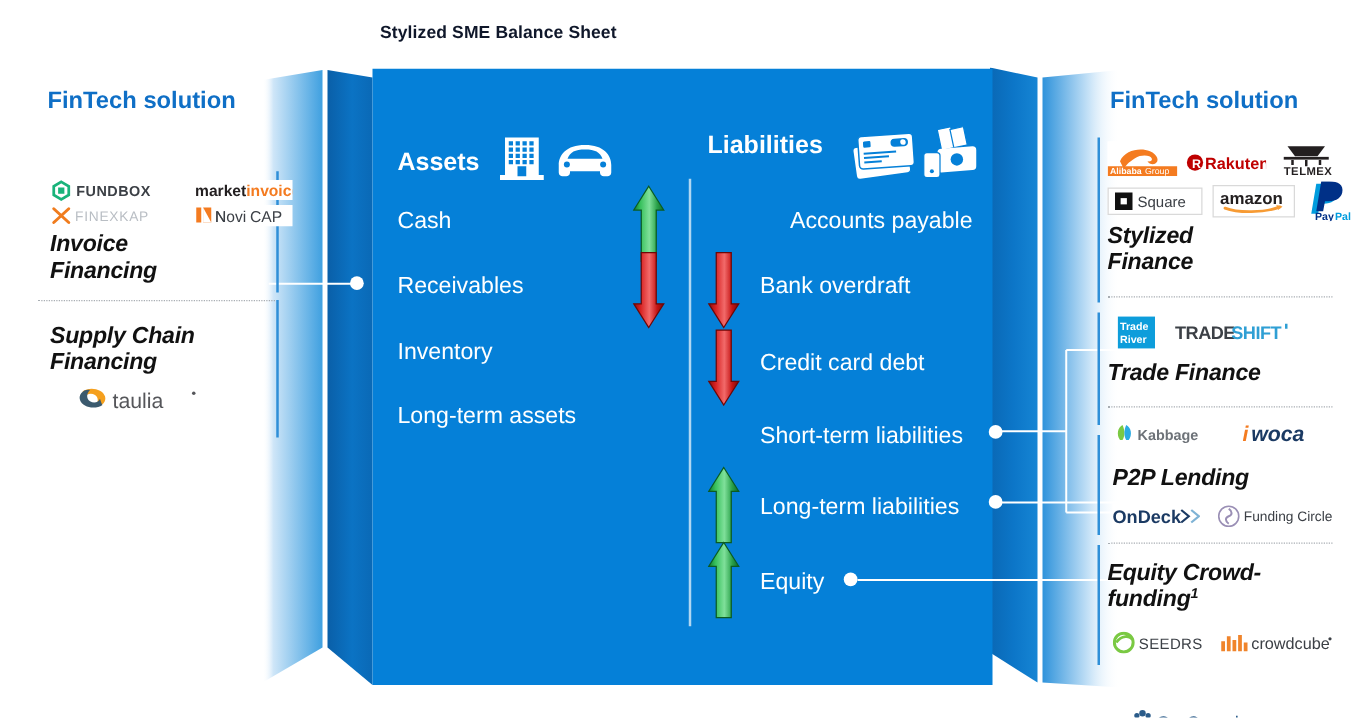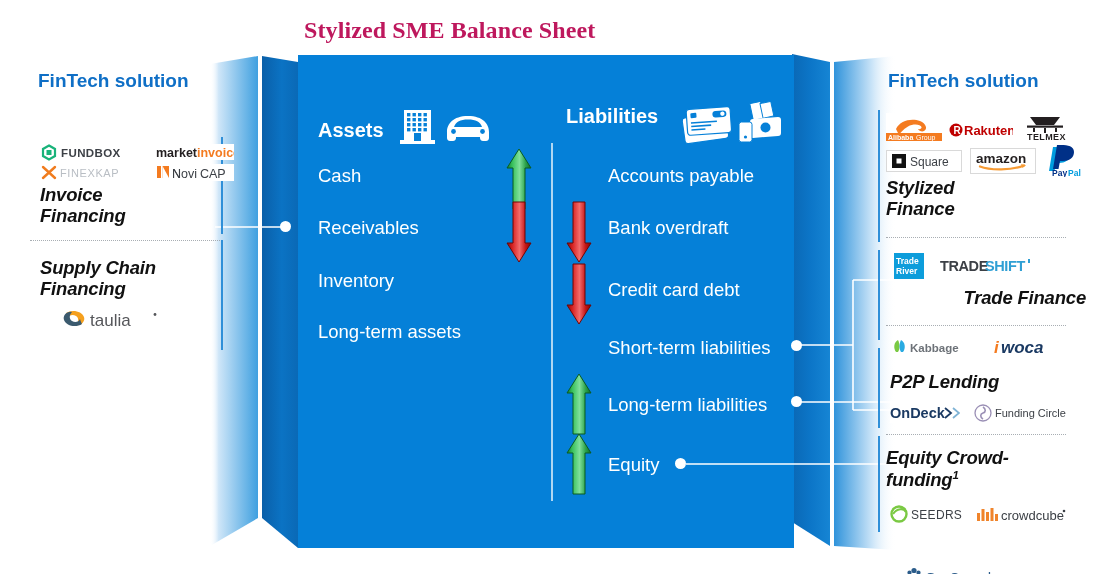--- a/index.html
+++ b/index.html
@@ -6,23 +6,22 @@
   body{
     width:1096px;height:574px;position:relative;overflow:hidden;
     font-family:"Liberation Sans","DejaVu Sans",sans-serif;
     -webkit-font-smoothing:antialiased;
   }
   .stage{position:absolute;inset:0;}
 
   
   #title{
     position:absolute;left:304px;top:17px;
-    font-size:24px;font-weight:bold;color:#be185d;letter-spacing:.1px;
+    font-size:14px;font-weight:bold;color:#0f172a;letter-spacing:.1px;
     white-space:nowrap;
-    font-family:Liberation Serif, serif;
   }
 
   
   .wing{position:absolute;}
   .wing svg{display:block;}
 
   
   #center-panel{
     position:absolute;left:298px;top:55px;width:496px;height:493px;
     background:#0580d8;
@@ -228,21 +227,21 @@
         <rect x="17" y="2" width="11" height="17" fill="#ffffff" stroke="#0580d8" stroke-width="1"></rect>
         <rect x="27" y="4" width="11" height="15" fill="#ffffff" stroke="#0580d8" stroke-width="1"></rect>
       </g>
       <path d="M16 19 L41 17 C43 17 44 18 44 20 L44 33 C44 35 43 36 41 36 L16 38 C14 38 13 37 13 35 L13 22 C13 20 14 19 16 19 Z" fill="#ffffff"></path>
       <circle cx="28.5" cy="27.5" r="5" fill="#0580d8"></circle>
       <rect x="2" y="22" width="13" height="20" rx="2.5" fill="#ffffff" stroke="#0580d8" stroke-width="1"></rect>
       <circle cx="8.5" cy="37" r="1.6" fill="#0580d8"></circle>
     </svg>
   </div>
 
-  <div class="row-label" style="left:608px;top:165px;">Accounts payable</div>
+  <div class="row-label" style="left:632px;top:165px;">Accounts payable</div>
   <div class="row-label" style="left:608px;top:217px;">Bank overdraft</div>
   <div class="row-label" style="left:608px;top:279px;">Credit card debt</div>
   <div class="row-label" style="left:608px;top:337px;">Short-term liabilities</div>
   <div class="row-label" style="left:608px;top:394px;">Long-term liabilities</div>
   <div class="row-label" style="left:608px;top:454px;">Equity</div>
 
   <div class="arrow" style="left:566px;top:200px;">
     <svg width="26" height="63" viewBox="0 0 26 63">
       <path d="M13 62 L25 43 L19 43 L19 2 L7 2 L7 43 L1 43 Z" fill="url(#gDn)" stroke="#6d0707" stroke-width="1"></path>
     </svg>
@@ -433,21 +432,21 @@
     </div>
     <div class="logo" style="height:20px;">
       <svg width="98" height="20" viewBox="0 0 98 20">
         <text class="lg-txt" x="0" y="15" font-size="14.5" font-weight="bold" fill="#3c4046" letter-spacing="-.4">TRADE</text>
         <text class="lg-txt" x="45" y="15" font-size="14.5" font-weight="bold" fill="#2f9fd4" letter-spacing="-.4">SHIFT</text>
         <rect x="88" y="3" width="2" height="4" fill="#2f9fd4"></rect>
       </svg>
     </div>
   </div>
 
-  <div class="cat-name" style="left:886px;top:288px;width:200px;text-align:right;">
+  <div class="cat-name" style="left:886px;top:288px;width:200px;">
     <span>Trade Finance</span>
   </div>
 
   <div class="dotted-sep" style="left:886px;top:325px;width:180px;"></div>
 
   <div class="logo-row" style="left:892px;top:337px;gap:26px;align-items:center;">
     <div class="logo" style="height:18px;">
       <svg width="76" height="18" viewBox="0 0 76 18">
         <path d="M4 14 C1 10 2 4 6 2 C8 6 8 11 6 14 Z" fill="#7ac943"></path>
         <path d="M11 14 C14 10 13 4 9 2 C7 6 7 11 9 14 Z" fill="#29abe2"></path>

